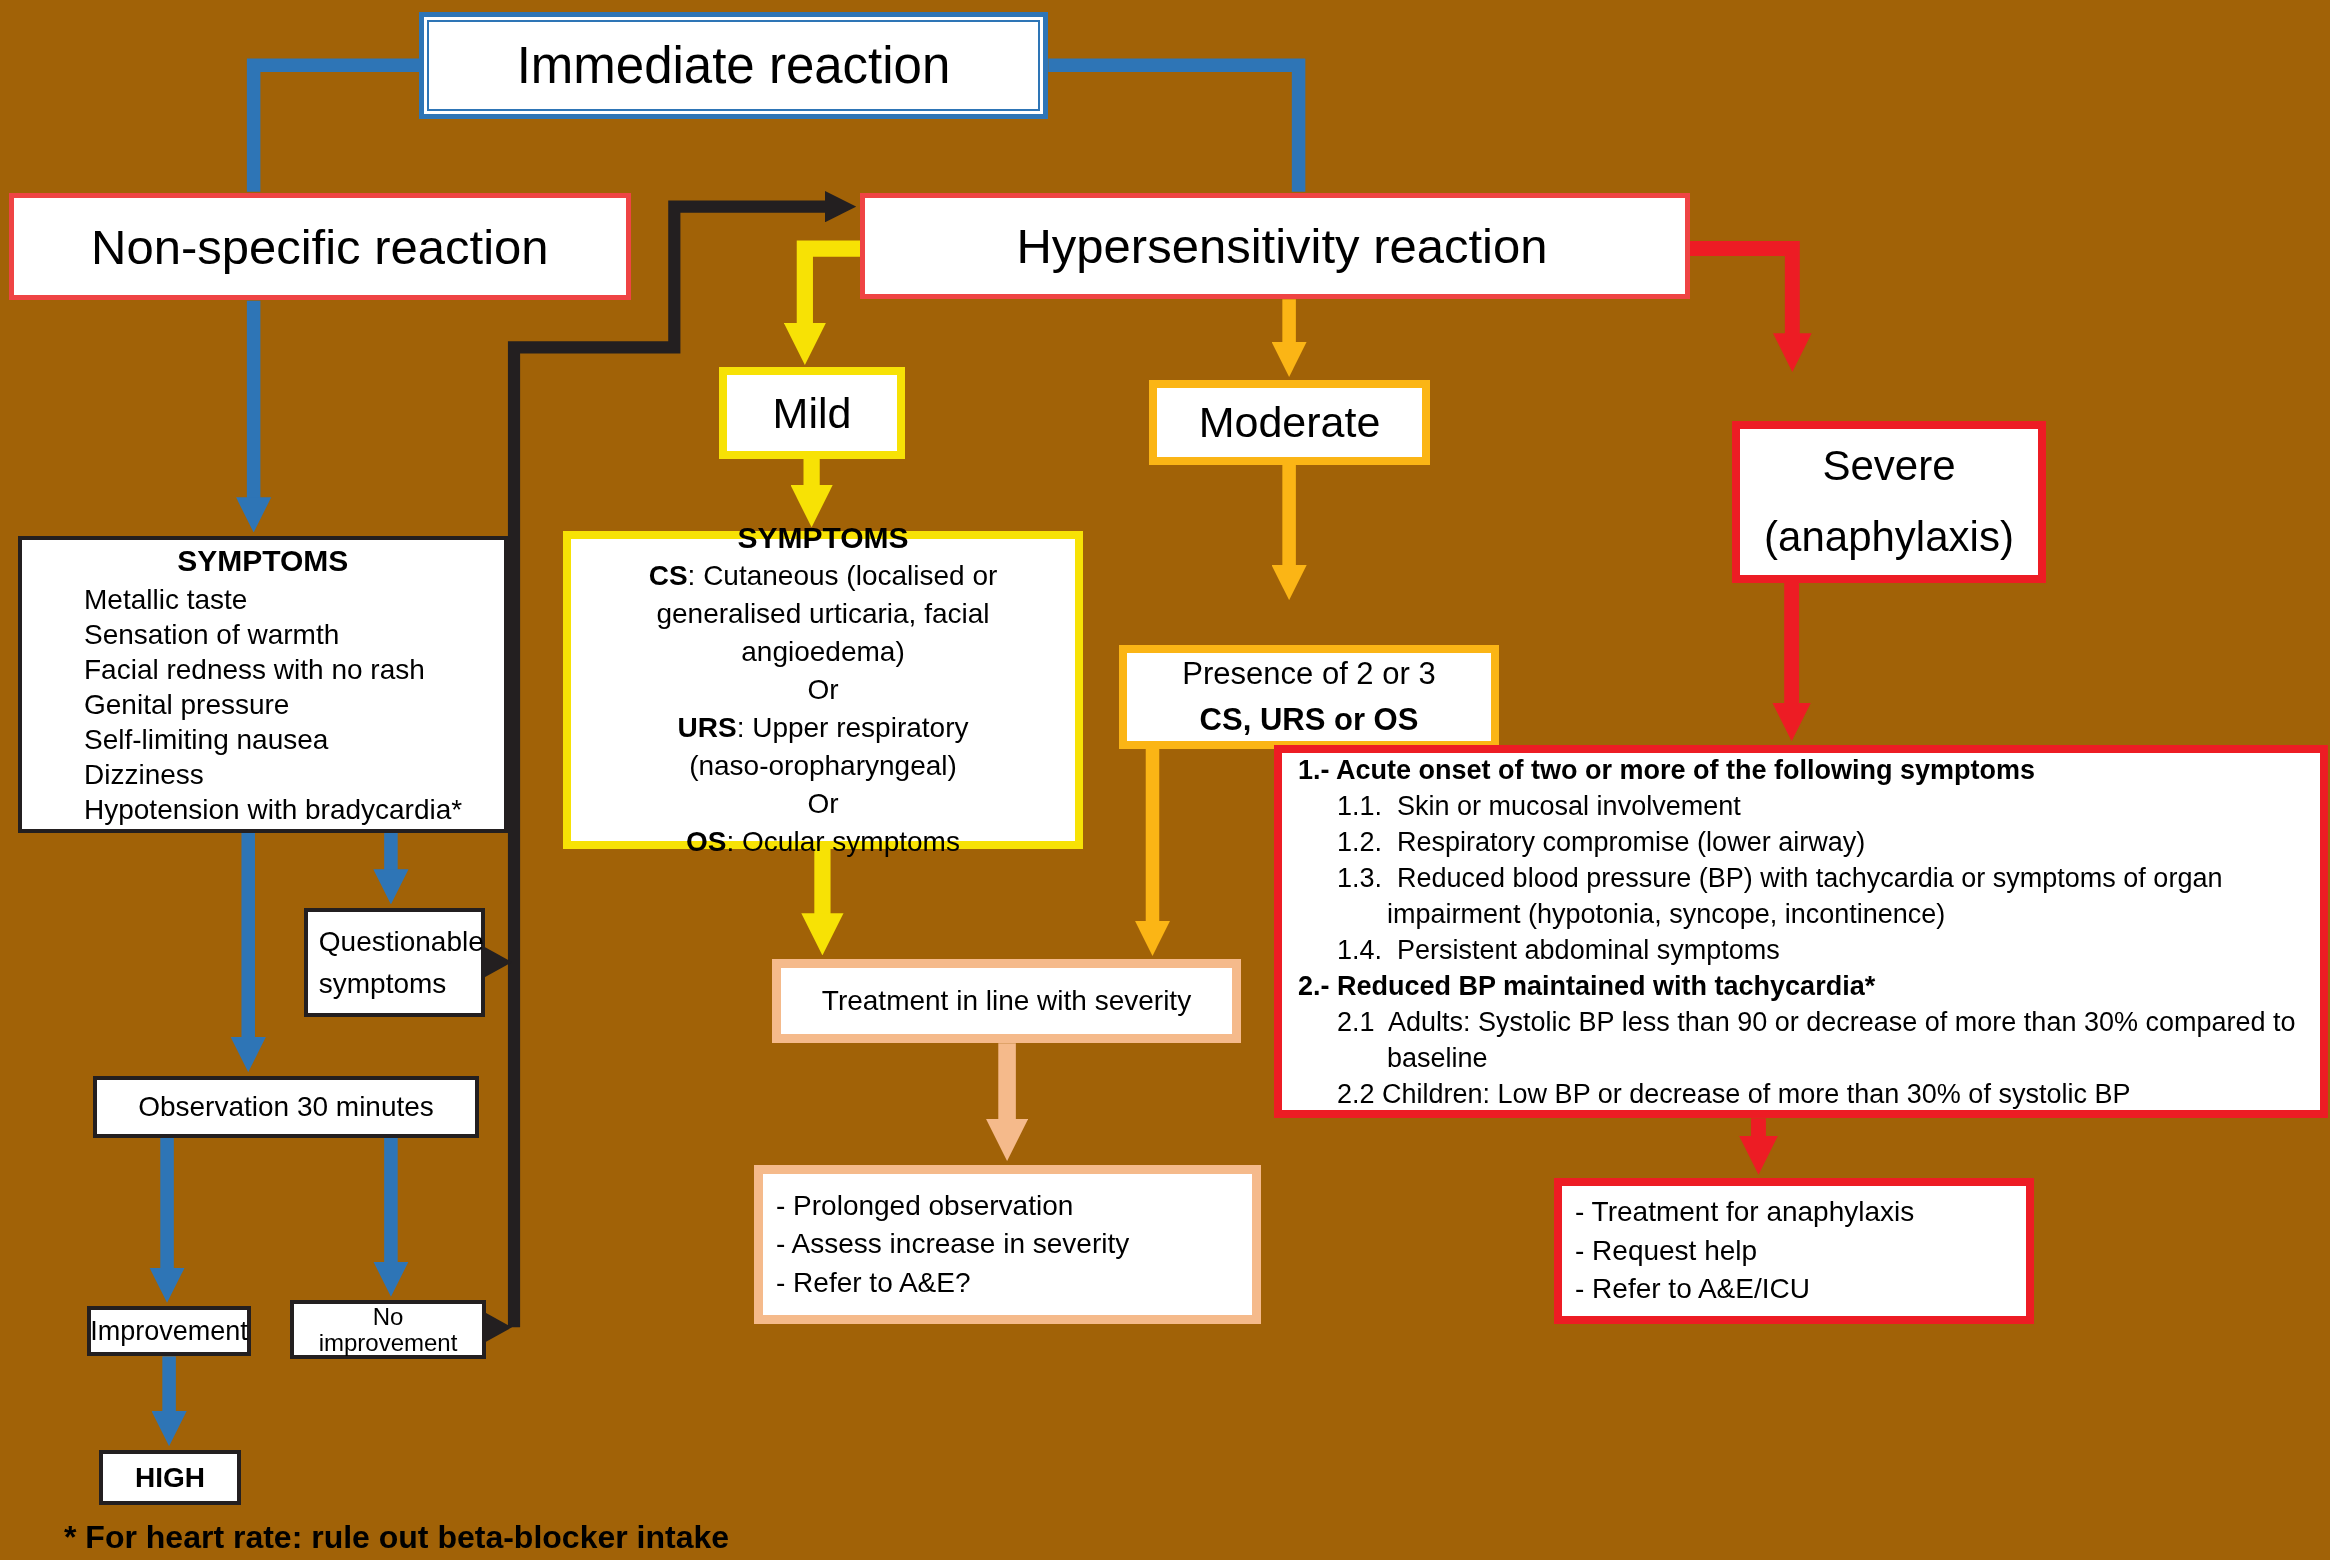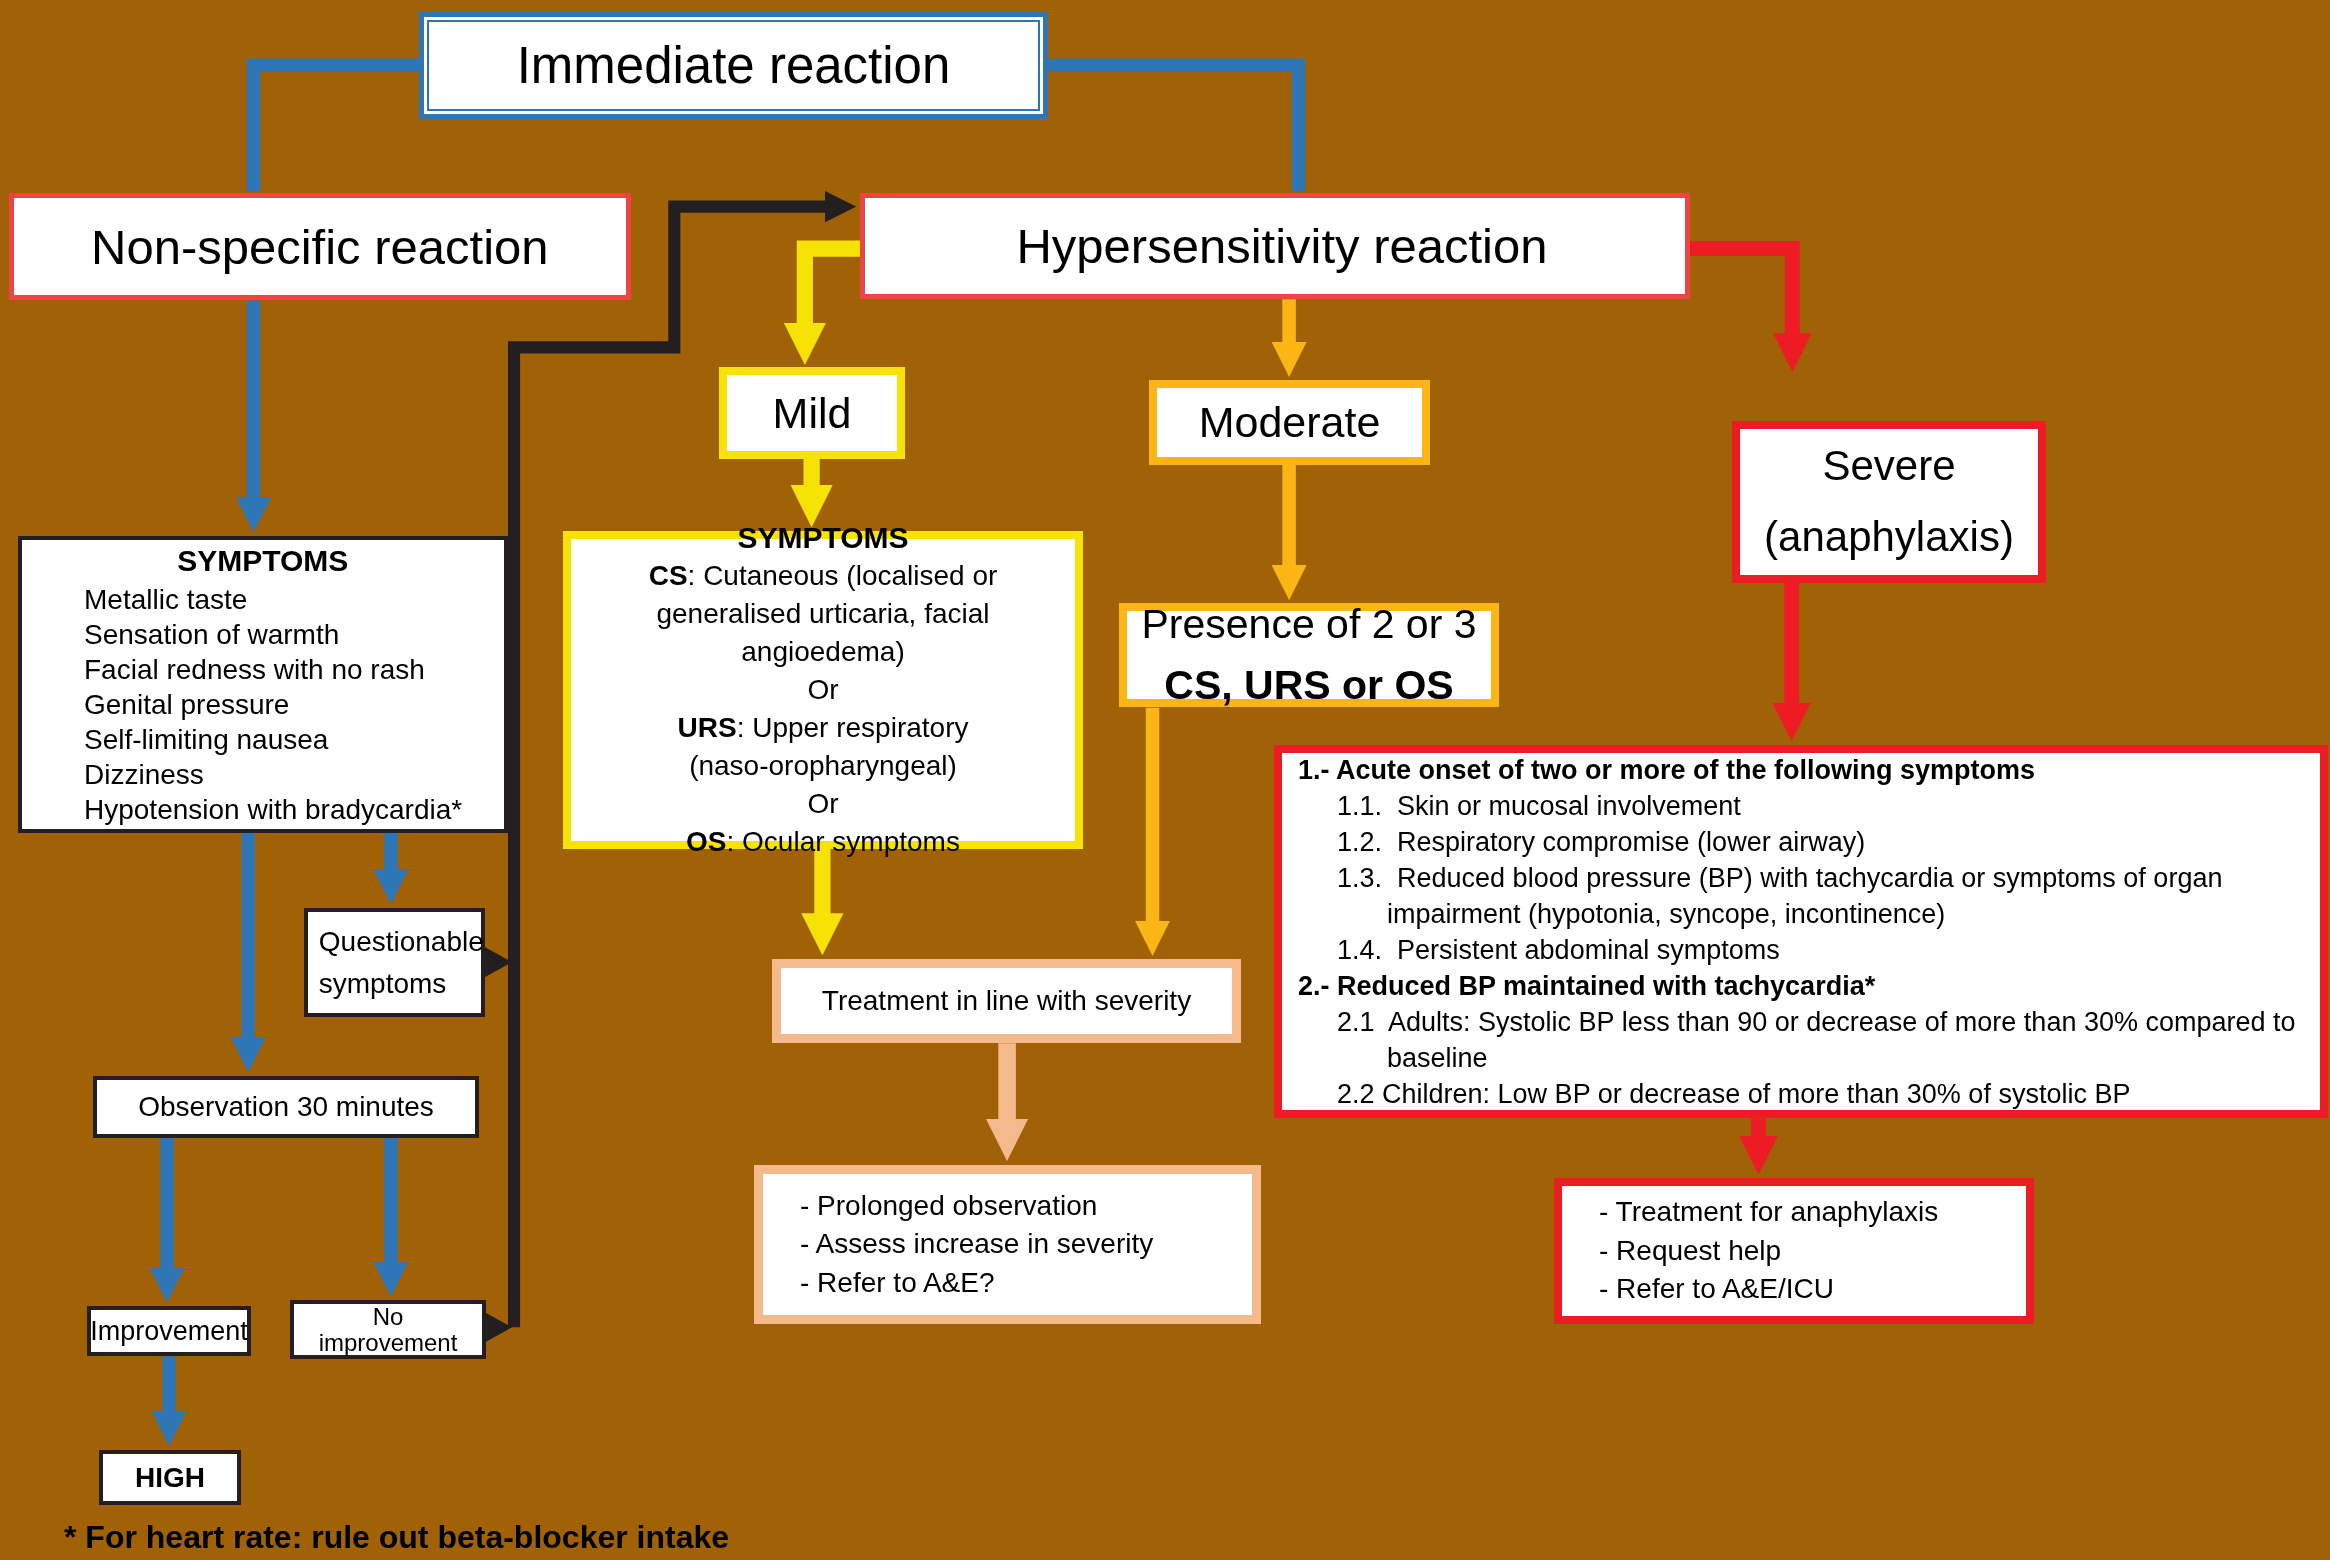--- a/index.html
+++ b/index.html
@@ -31,31 +31,31 @@
 
   .h1{font-size:51px;}
   .h2{font-size:49px;}
   .h3{font-size:43px;}
 
   #severe-box{font-size:42px;line-height:1.68;}
   #symptoms-left-box{font-size:28px;line-height:35px;padding:9.5px 13.5px 9.5px 62px;}
   #symptoms-left-box .box-title{align-self:center;margin-left:-49px;font-weight:bold;font-size:30px;margin-bottom:4px;}
   #symptoms-mild-box{font-size:28px;line-height:38px;padding:6.8px 4px;}
   #symptoms-mild-box .box-title{font-weight:bold;font-size:30px;}
-  #presence-box{font-size:41px;line-height:1.5;}
+  #presence-box{font-size:31px;line-height:1.5;margin-top:42px;}
   #presence-box .bold-line{font-weight:bold;}
   #severe-criteria-box{font-size:27px;line-height:36px;padding:9.5px 6.8px 9.5px 16px;}
   .crit-bold{font-weight:bold;}
   .ind1{padding-left:39px;}
   .ind2{padding-left:89px;}
   .pre{white-space:pre-wrap;}
   #questionable-box{font-size:28px;line-height:1.5;padding-left:10.8px;}
   #observation-box{font-size:28px;}
   #treatment-severity-box{font-size:28px;}
-  #prolonged-box,#anaphylaxis-box{font-size:28px;line-height:1.38;padding-left:37px;}
+  #prolonged-box,#anaphylaxis-box{font-size:28px;line-height:1.38;padding-left:13px;}
   #improvement-box{font-size:27px;}
   #no-improvement-box{font-size:24px;line-height:1.08;}
   #high-box{font-size:28px;font-weight:bold;}
   #footnote{
     position:absolute;left:64px;top:1519px;font-size:32px;font-weight:bold;
   }
   svg.connectors{position:absolute;left:0;top:0;pointer-events:none;}
 </style>
 </head>
 <body>

